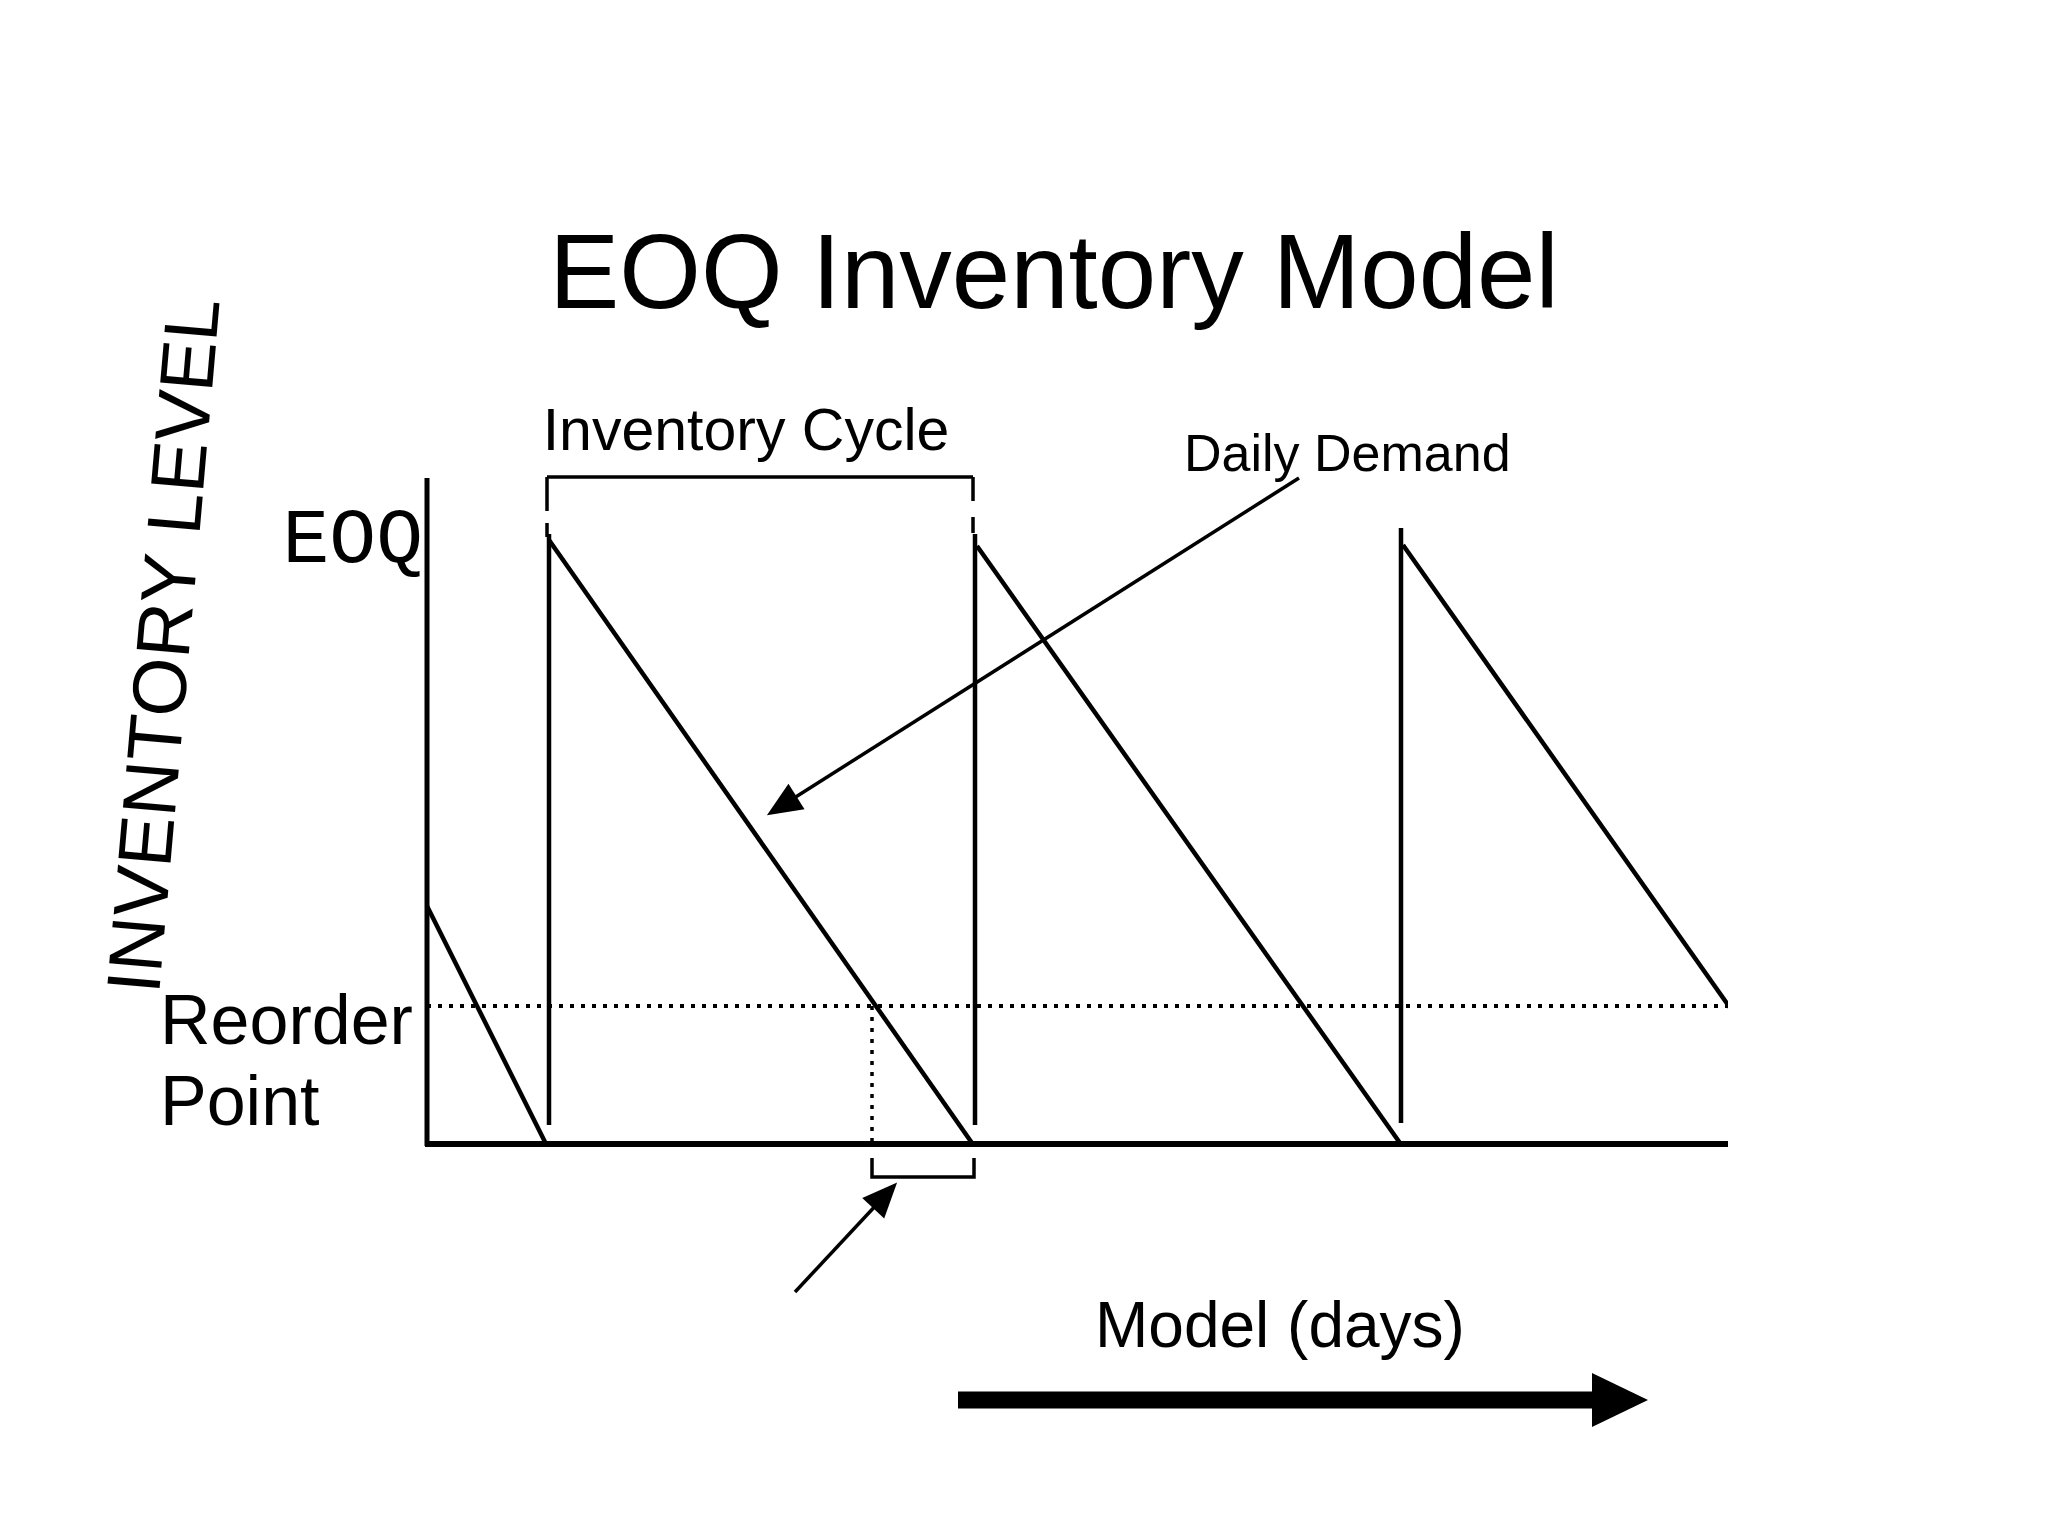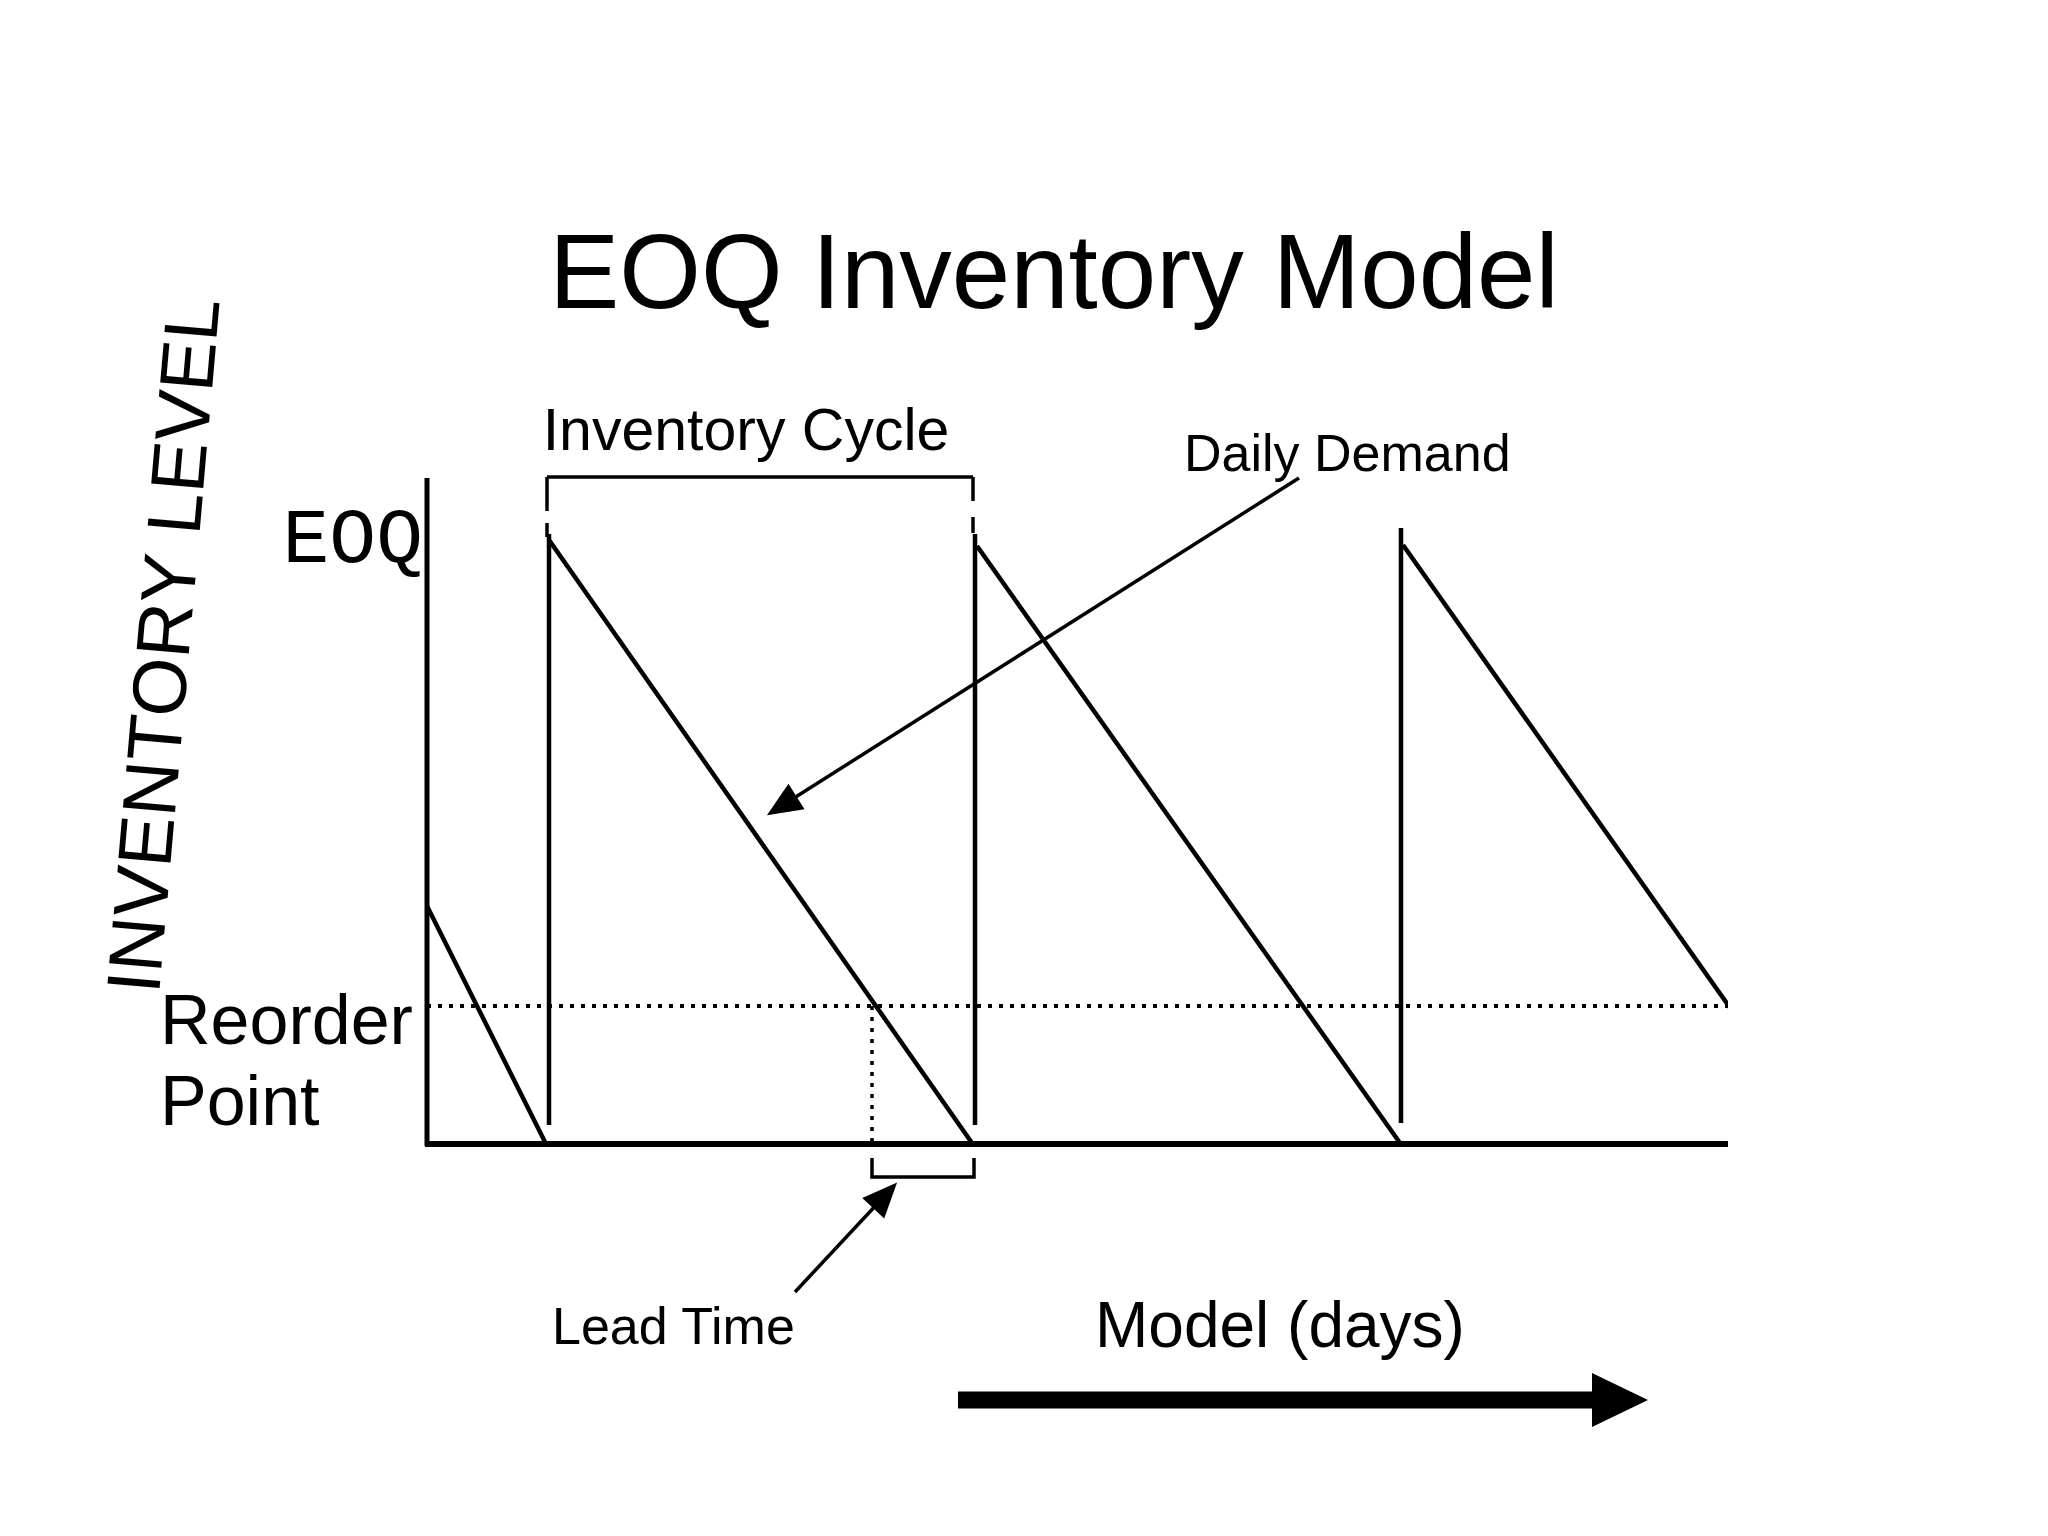--- a/index.html
+++ b/index.html
@@ -96,17 +96,16 @@
 
   <div class="lbl reorder">
     <div>Reorder</div>
     <div>Point</div>
   </div>
 
   <div class="lbl invcycle">Inventory Cycle</div>
 
   <div class="lbl dd">Daily Demand</div>
 
-  <div class="lbl lt">Lead Time</div>
 
   <div class="lbl xlab">Model (days)</div>
 
 </div>
 
 </body></html>

